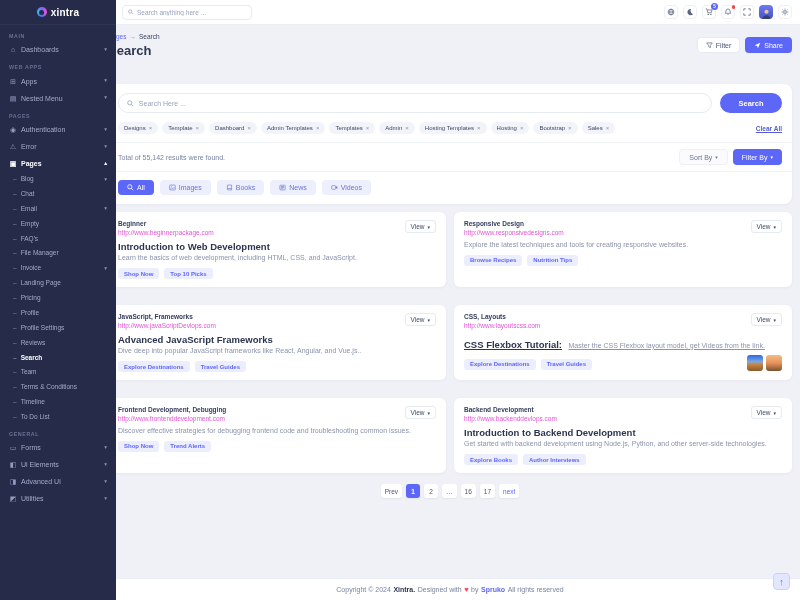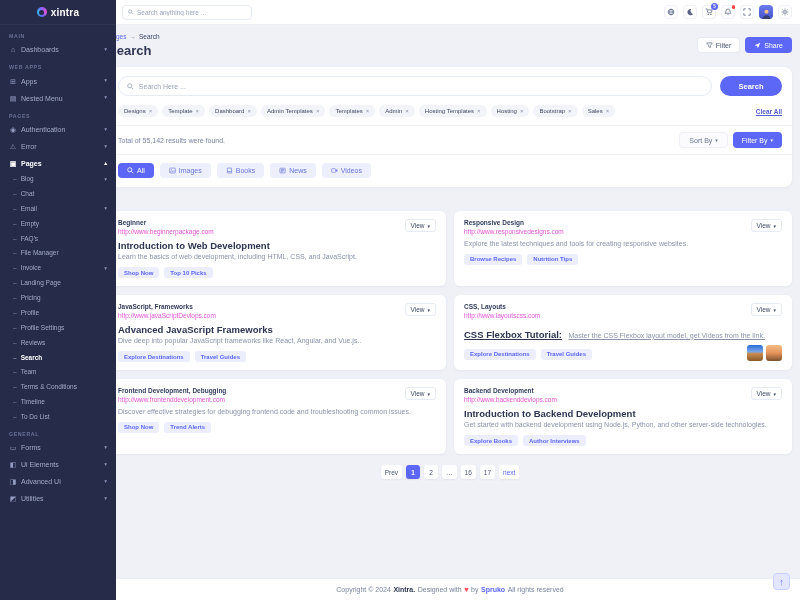--- a/index.html
+++ b/index.html
@@ -42,21 +42,21 @@
   .breadcrumb { font-size:6.5px; display:flex; gap:3px; align-items:center; }
   .bc-parent { color:#5c67f7; cursor:pointer; }
   .bc-sep { color:#8c93ad; }
   .bc-current { color:#3b435e; }
   .page-title { font-size:13px; font-weight:bold; color:#2f3651; margin-top:3px; }
   .head-actions { display:flex; gap:5px; margin-top:4px; }
   .btn-filter { background:#fff; border:1px solid #e6eaf3; border-radius:4px; font-size:7px; color:#4a5472; padding:3.5px 8px; display:flex; align-items:center; gap:3px; }
   .btn-share { background:#5c67f7; color:#fff; border-radius:4px; font-size:7px; padding:3.5px 9px; display:flex; align-items:center; gap:3px; }
 
   
-  .search-card { margin-top:9px; background:#fff; border-radius:8px; box-shadow:0 1px 3px rgba(40,50,90,.05); }
+  .search-card { margin-top:26px; background:#fff; border-radius:8px; box-shadow:0 1px 3px rgba(40,50,90,.05); }
   .sc-row1 { display:flex; gap:8px; padding:9px 10px; align-items:center; }
   .big-search { flex:1; height:20px; border:1px solid #e6eaf3; border-radius:10px; display:flex; align-items:center; gap:5px; padding:0 8px; }
   .big-search input { width:100%; font-size:7px; color:#3f4866; }
   .big-search input::placeholder { color:#9aa3bb; }
   .btn-search { width:62px; height:20px; background:#5c67f7; color:#fff; border-radius:10px; font-size:7.5px; font-weight:bold; flex:0 0 auto; }
   .sc-chip-row { display:flex; align-items:center; padding:0 10px 8px; border-bottom:1px solid #f0f2f8; }
   .chip-list { display:flex; gap:4px; flex-wrap:wrap; align-items:center; }
   .chip { background:#f3f4f9; color:#3f4866; font-size:6px; padding:3px 6px; border-radius:999px; display:flex; align-items:center; gap:3px; cursor:pointer; }
   .chip .x { color:#8c93ad; font-size:6px; cursor:pointer; }
   .clear-all { margin-left:auto; font-size:6.5px; font-weight:bold; color:#545fd1; text-decoration:underline; cursor:pointer; white-space:nowrap; }
@@ -64,21 +64,21 @@
   .total-text { font-size:7px; color:#7b84a1; }
   .total-actions { margin-left:auto; display:flex; gap:5px; }
   .btn-sort { background:#fbfbfd; border:1px solid #eef0f6; border-radius:4px; font-size:7px; color:#6b7694; padding:3.5px 9px; display:flex; gap:3px; align-items:center; }
   .btn-filterby { background:#5c67f7; color:#fff; border-radius:4px; font-size:7px; padding:3.5px 9px; display:flex; gap:3px; align-items:center; }
   .chev { font-size:5px; }
   .sc-tabs { display:flex; gap:6px; padding:8px 10px 9px; }
   .tab { display:flex; gap:3px; align-items:center; font-size:7px; padding:4px 9px; border-radius:4px; background:#edeffc; color:#6a74d8; }
   .tab.active { background:#5c67f7; color:#fff; }
 
   
-  .results-grid { margin-top:24px; display:grid; grid-template-columns:1fr 1fr; gap:9px 8px; }
+  .results-grid { margin-top:8px; display:grid; grid-template-columns:1fr 1fr; gap:18px 8px; }
   .rcard { background:#fff; border-radius:6px; padding:8px 10px; position:relative; min-height:62px; box-shadow:0 1px 3px rgba(40,50,90,.05); }
   .rc-top { display:flex; justify-content:space-between; align-items:flex-start; }
   .rc-cat { font-size:6.5px; font-weight:bold; color:#333c5c; }
   .rc-url { font-size:6.5px; color:#e354d4; display:block; margin-top:1.5px; cursor:pointer; text-decoration:none; }
   .view-btn { height:13px; border:1px solid #e6eaf3; border-radius:3px; background:#fff; color:#3f4866; font-size:6.5px; display:flex; align-items:center; gap:3px; padding:0 5px; }
   .rc-body { margin-top:5px; }
   .rc-title { font-size:9.5px; font-weight:bold; color:#2c3450; display:block; }
   .rc-desc { font-size:7px; color:#8b93ac; display:block; margin-top:2.5px; }
   .rc-body.inline .rc-title, .rc-body.inline .rc-desc { display:inline;text-decoration:underline; }
   .rc-body.inline .rc-desc { margin-left:2px; }

